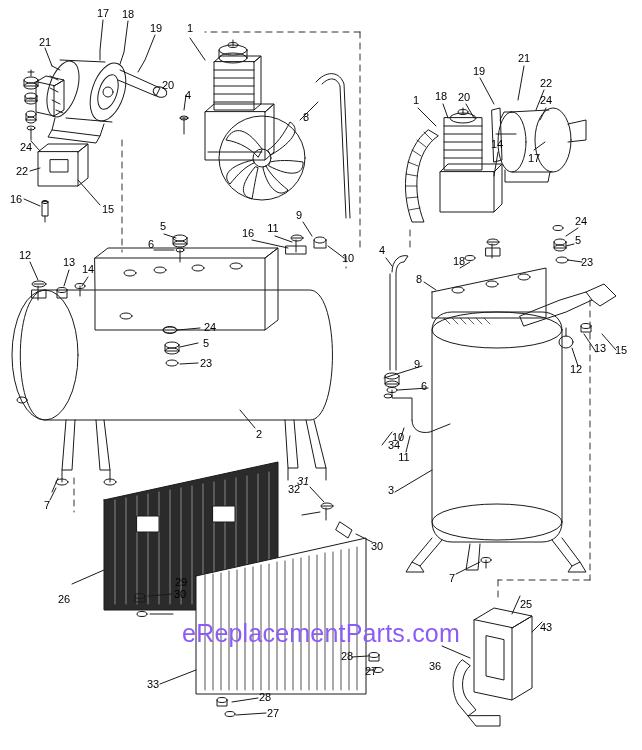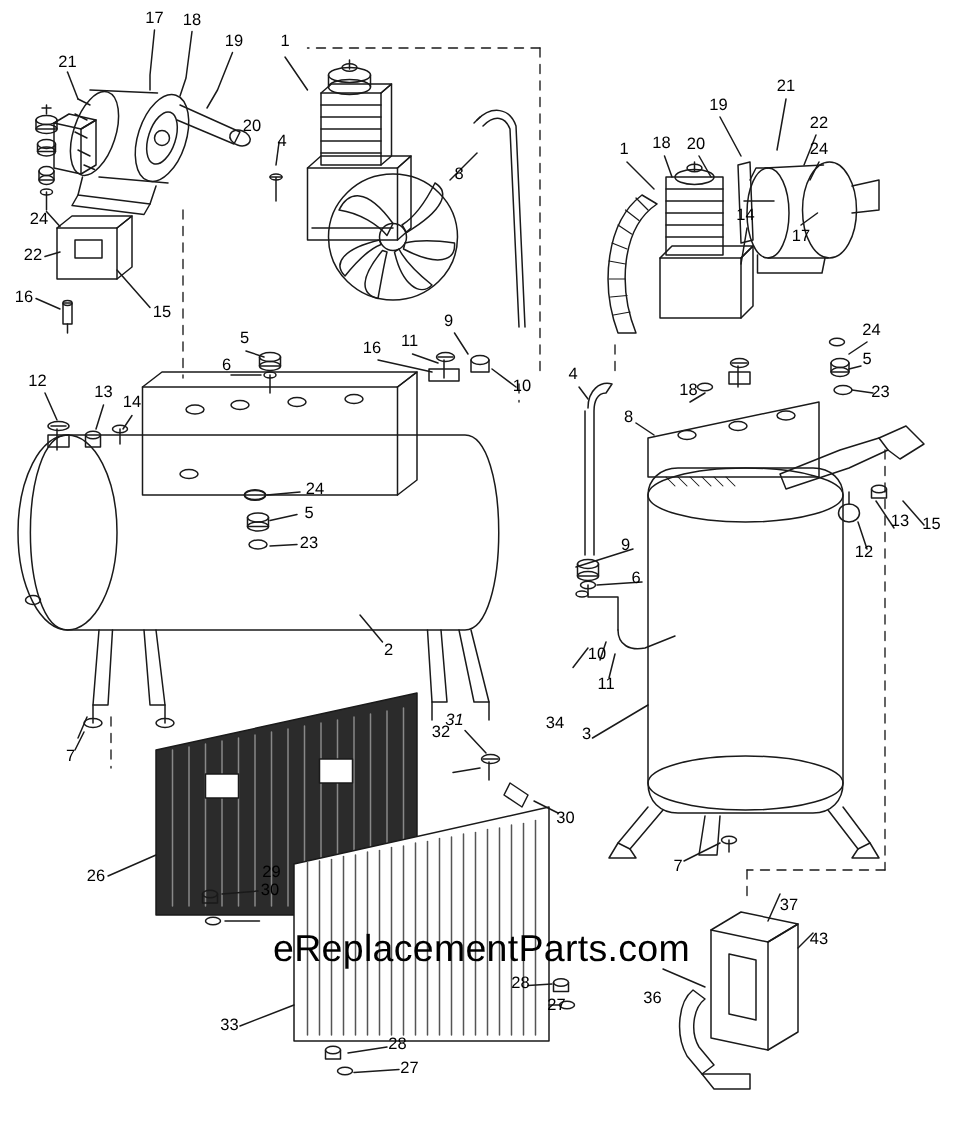--- a/index.html
+++ b/index.html
@@ -34,21 +34,21 @@
     transform: translate(-50%, -50%);
     user-select: none;
   }
   .watermark {
     position: absolute;
     left: 50%;
     top: 633px;
     transform: translate(-50%, -50%);
     font-family: "Liberation Sans", sans-serif;
     font-size: 25px;
-    color: #000000;
+    color: #8b5cf6;
     letter-spacing: 0.2px;
     white-space: nowrap;
     user-select: none;
   }
 </style>
 </head>
 <body>
 
 <div id="sheet">
 
@@ -460,21 +460,21 @@
   <div class="callout" style="left:69px; top:262px;">13</div>
   <div class="callout" style="left:88px; top:269px;">14</div>
   <div class="callout" style="left:210px; top:327px;">24</div>
   <div class="callout" style="left:206px; top:343px;">5</div>
   <div class="callout" style="left:206px; top:363px;">23</div>
   <div class="callout" style="left:259px; top:434px;">2</div>
   <div class="callout" style="left:47px; top:505px;">7</div>
   <div class="callout" style="left:303px; top:481px;font-style:italic;">31</div>
   <div class="callout" style="left:294px; top:489px;">32</div>
   <div class="callout" style="left:377px; top:546px;">30</div>
-  <div class="callout" style="left:64px; top:585px;">26</div>
+  <div class="callout" style="left:64px; top:599px;">26</div>
   <div class="callout" style="left:180px; top:594px;">30</div>
   <div class="callout" style="left:181px; top:582px;">29</div>
   <div class="callout" style="left:153px; top:684px;">33</div>
   <div class="callout" style="left:265px; top:697px;">28</div>
   <div class="callout" style="left:273px; top:713px;">27</div>
   <div class="callout" style="left:347px; top:656px;">28</div>
   <div class="callout" style="left:371px; top:671px;">27</div>
   <div class="callout" style="left:479px; top:71px;">19</div>
   <div class="callout" style="left:524px; top:58px;">21</div>
   <div class="callout" style="left:546px; top:83px;">22</div>
@@ -489,21 +489,21 @@
   <div class="callout" style="left:587px; top:262px;">23</div>
   <div class="callout" style="left:459px; top:261px;">18</div>
   <div class="callout" style="left:382px; top:250px;">4</div>
   <div class="callout" style="left:419px; top:279px;">8</div>
   <div class="callout" style="left:600px; top:348px;">13</div>
   <div class="callout" style="left:621px; top:350px;">15</div>
   <div class="callout" style="left:576px; top:369px;">12</div>
   <div class="callout" style="left:417px; top:364px;">9</div>
   <div class="callout" style="left:424px; top:386px;">6</div>
   <div class="callout" style="left:391px; top:490px;">3</div>
-  <div class="callout" style="left:370px; top:445px;margin-top:38px;">34</div>
+  <div class="callout" style="left:394px; top:445px;">34</div>
   <div class="callout" style="left:398px; top:437px;">10</div>
   <div class="callout" style="left:404px; top:457px;">11</div>
   <div class="callout" style="left:452px; top:578px;">7</div>
-  <div class="callout" style="left:526px; top:604px;">37</div>
+  <div class="callout" style="left:526px; top:604px;">25</div>
   <div class="callout" style="left:546px; top:627px;">43</div>
   <div class="callout" style="left:435px; top:646px;margin-top:20px;">36</div>
 
 </div>
 
 </body></html>

